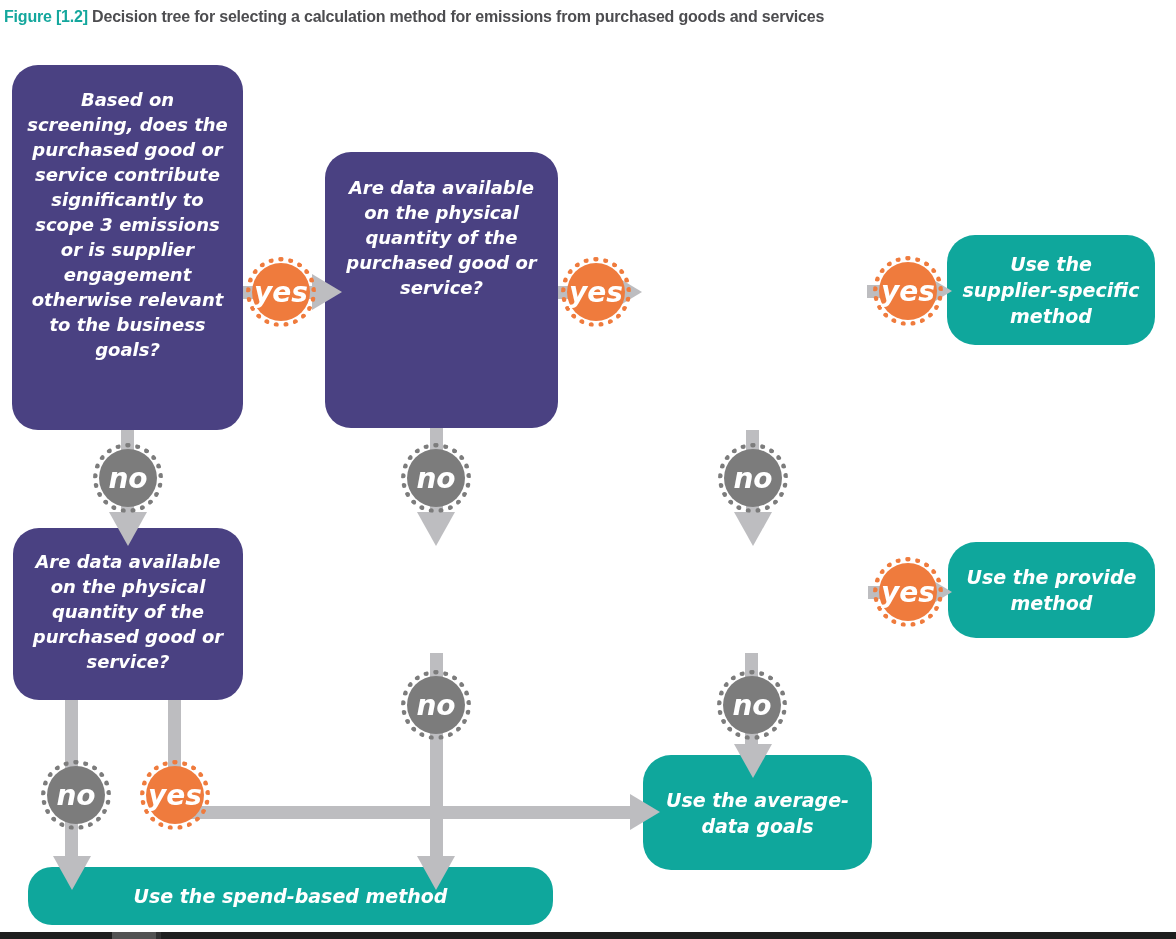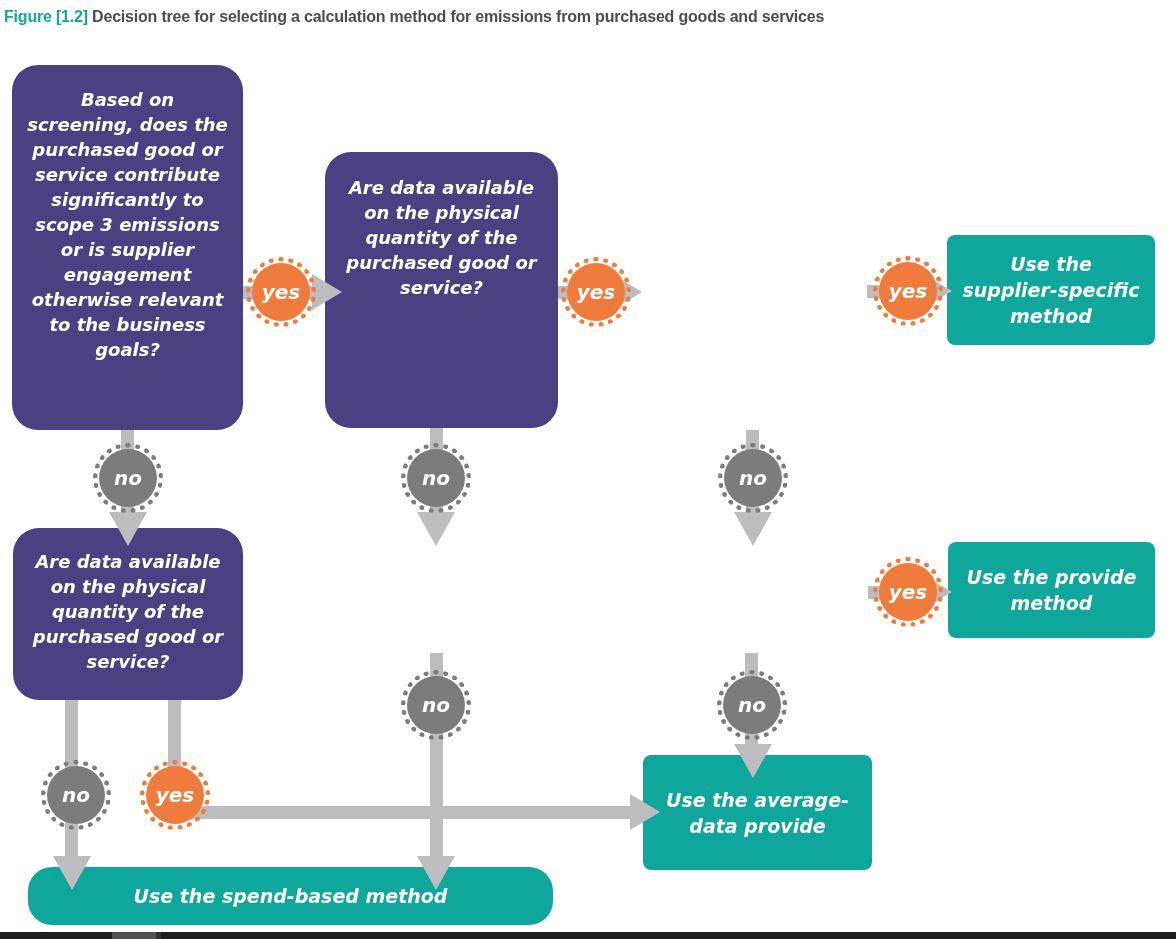--- a/index.html
+++ b/index.html
@@ -24,39 +24,39 @@
   }
   .title .fig{color:var(--title-teal);}
   
   .qbox{
     position:absolute;background:var(--purple);border-radius:26px;z-index:2;
     color:#fff;font-weight:bold;font-style:italic;text-align:center;
     font-size:18px;line-height:25px;box-sizing:border-box;
   }
   
   .rbox{
-    position:absolute;background:var(--teal);border-radius:8px;z-index:2;
+    position:absolute;background:var(--teal);border-radius:28px;z-index:2;
     color:#fff;font-weight:bold;font-style:italic;text-align:center;
     font-size:19px;line-height:26px;box-sizing:border-box;
     display:flex;align-items:center;justify-content:center;padding:8px 14px;
   }
   
   .shaft{position:absolute;background:var(--arrow);z-index:1;}
   
   .ahead-r{position:absolute;width:0;height:0;z-index:3;
     border-top:18px solid transparent;border-bottom:18px solid transparent;
     border-left:30px solid var(--arrow);}
   .ahead-d{position:absolute;width:0;height:0;z-index:3;
     border-left:19px solid transparent;border-right:19px solid transparent;
     border-top:34px solid var(--arrow);}
   
   .badge{
     position:absolute;width:58px;height:58px;border-radius:50%;z-index:4;
     display:flex;align-items:center;justify-content:center;
-    color:#fff;font-weight:bold;font-style:italic;font-size:20px;
+    color:#fff;font-weight:bold;font-style:italic;font-size:28px;
   }
   .badge::before{
     content:"";position:absolute;inset:-6px;border-radius:50%;
     border:5px dotted currentColor;
   }
   .badge.yes{background:var(--orange);}
   .badge.yes::before{color:var(--orange);}
   .badge.no{background:var(--gray-badge);}
   .badge.no::before{color:var(--gray-badge);}
   .badge span{position:relative;z-index:1;color:#fff;}
@@ -96,21 +96,21 @@
   <div class="ahead-d" style="left:417px;top:856px;"></div>
   <div class="ahead-d" style="left:734px;top:744px;"></div>
   <div class="ahead-d" style="left:53px;top:856px;"></div>
 
   <div class="qbox" style="left:12px;top:65px;width:231px;height:365px;padding:22px 14px;">Based on screening, does the purchased good or service contribute significantly to scope 3 emissions or is supplier engagement otherwise relevant to the business goals?</div>
   <div class="qbox" style="left:325px;top:152px;width:233px;height:276px;padding:23px 18px;">Are data available on the physical quantity of the purchased good or service?</div>
   <div class="qbox" style="left:13px;top:528px;width:230px;height:172px;padding:21px 12px;">Are data available on the physical quantity of the purchased good or service?</div>
 
   <div class="rbox" style="left:947px;top:235px;width:208px;height:110px;">Use the supplier-specific method</div>
   <div class="rbox" style="left:948px;top:542px;width:207px;height:96px;">Use the provide method</div>
-  <div class="rbox" style="left:643px;top:755px;width:229px;height:115px;">Use the average-data provide</div>
+  <div class="rbox" style="left:643px;top:755px;width:229px;height:115px;">Use the average-data goals</div>
   <div class="rbox" style="left:12px;top:867px;width:525px;height:58px;border-radius:24px;margin-left:16px;">Use the spend-based method</div>
 
   <div class="badge yes" style="left:252px;top:263px;">
       <span>yes</span>
     </div>
   <div class="badge yes" style="left:567px;top:263px;">
       <span>yes</span>
     </div>
   <div class="badge yes" style="left:879px;top:262px;">
       <span>yes</span>

